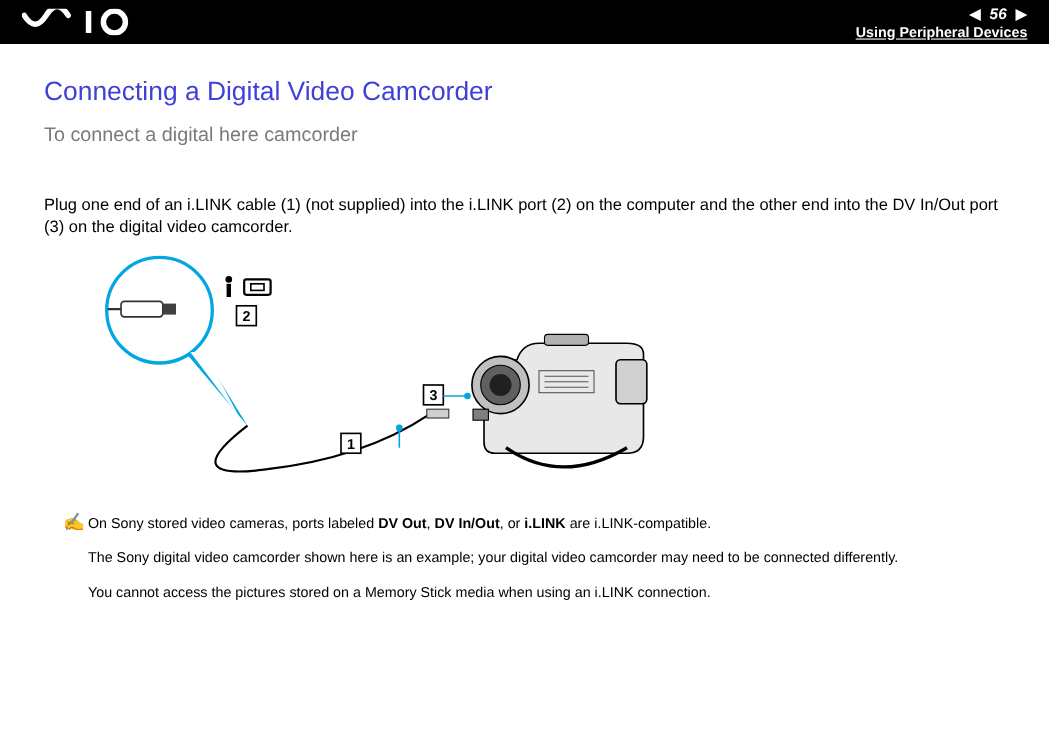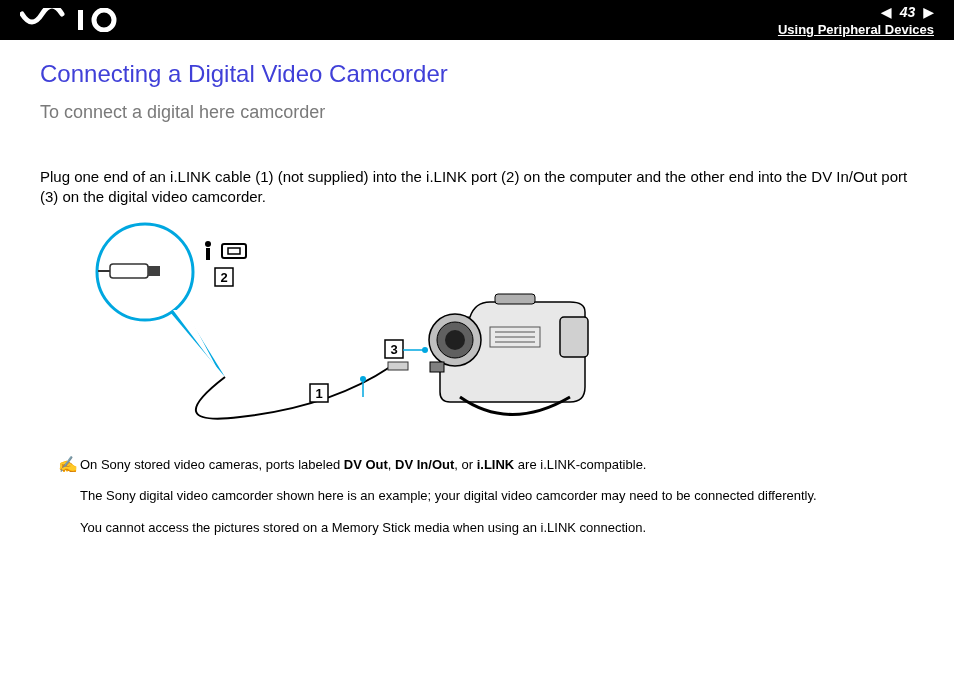--- a/index.html
+++ b/index.html
@@ -48,21 +48,21 @@
     font-weight: bold;
     font-size: 14px;
   }
   .section-name {
     color: #fff;
     font-weight: bold;
     font-size: 13px;
     text-decoration: underline;
   }
   .content {
-    padding: 20px 40px 0 40px;
+    padding: 30px 40px 0 40px;
   }
   h1 {
     color: #4040d8;
     font-weight: normal;
     font-size: 24px;
     margin-bottom: 14px;
   }
   h2 {
     color: #7a7a7a;
     font-weight: normal;
@@ -101,21 +101,21 @@
   <div class="logo">
     <svg width="110" height="24" viewBox="0 0 110 24">
       <path d="M2 6 Q 12 22 22 6 Q 32 -10 42 6" stroke="#fff" stroke-width="5" fill="none" stroke-linecap="round"></path>
       <rect x="58" y="2" width="5" height="20" fill="#fff"></rect>
       <circle cx="84" cy="12" r="10" stroke="#fff" stroke-width="5" fill="none"></circle>
     </svg>
   </div>
   <div class="header-right">
     <div class="nav-row">
       <span class="nav-arrow">◀</span>
-      <span class="page-num">43</span>
+      <span class="page-num">56</span>
       <span class="nav-arrow">▶</span>
     </div>
     <div class="section-name">Using Peripheral Devices</div>
   </div>
 </div>
 
 <div class="content">
   <h1>Connecting a Digital Video Camcorder</h1>
   <h2>To connect a digital here camcorder</h2>
   <p class="body-text">Plug one end of an i.LINK cable (1) (not supplied) into the i.LINK port (2) on the computer and the other end into the DV In/Out port (3) on the digital video camcorder.</p>

